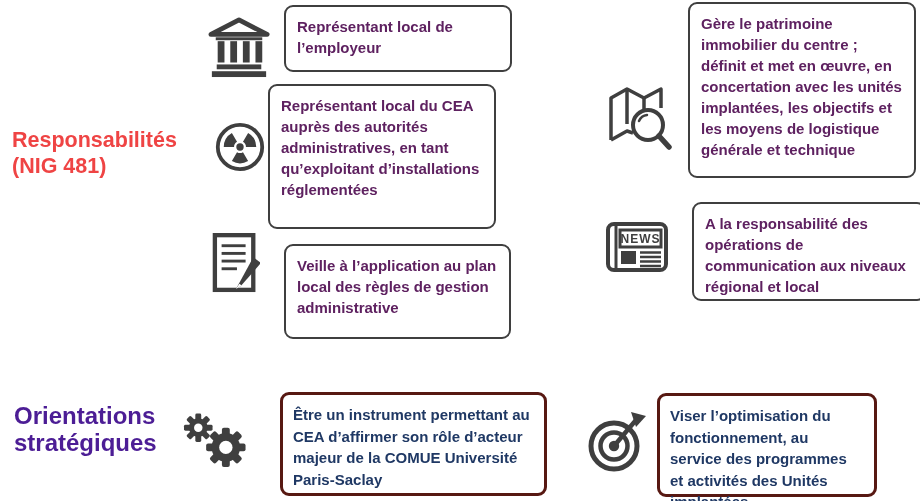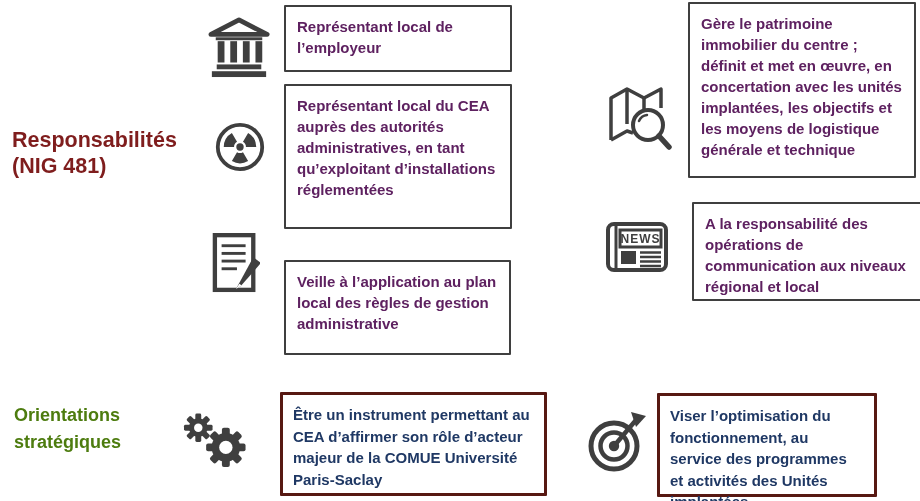--- a/index.html
+++ b/index.html
@@ -2,33 +2,33 @@
 <html><head>
 <meta charset="utf-8">
 <style>
   html,body{margin:0;padding:0;background:#fff;}
   .canvas{
     position:relative;width:920px;height:501px;background:#ffffff;
     font-family:"Liberation Sans", sans-serif;overflow:hidden;
   }
   .heading{position:absolute;font-weight:bold;}
   .heading .ln{display:block;}
-  #heading-resp{left:12px;top:127px;font-size:21.5px;line-height:26px;color:#7f1d1d;}
-  #heading-orient{left:14px;top:402px;font-size:18px;line-height:27px;color:#4d7c0f;}
+  #heading-resp{left:12px;top:127px;font-size:21.5px;line-height:26px;color:#ef4444;}
+  #heading-orient{left:14px;top:402px;font-size:24px;line-height:27px;color:#4c1d95;}
 
   .box{
-    position:absolute;box-sizing:border-box;background:#fff;border-radius:1px;
+    position:absolute;box-sizing:border-box;background:#fff;border-radius:9px;
     font-weight:bold;font-size:15px;line-height:21px;padding:9px 11px;
   }
   .box.topstyle{border:2.5px solid #3F3F3F;color:#5E2160;}
   .box.bottomstyle{border:3px solid #571812;color:#1F3864;line-height:21.5px;padding:9px 10px;}
 
   #box-employer{left:284px;top:5px;width:228px;height:67px;}
-  #box-cea{left:284px;top:84px;width:228px;height:145px;}
-  #box-rules{left:284px;top:260px;width:227px;height:95px;}
+  #box-cea{left:268px;top:84px;width:228px;height:145px;}
+  #box-rules{left:284px;top:244px;width:227px;height:95px;}
   #box-estate{left:688px;top:2px;width:228px;height:176px;}
   #box-comm{left:692px;top:202px;width:234px;height:99px;}
   #box-comue{left:280px;top:392px;width:267px;height:104px;}
   #box-optim{left:657px;top:393px;width:220px;height:104px;}
 
   .icon{position:absolute;}
   #icon-bank{left:208px;top:16px;}
   #icon-radiation{left:214px;top:121px;}
   #icon-docpen{left:212px;top:232px;}
   #icon-map{left:606px;top:80px;}

